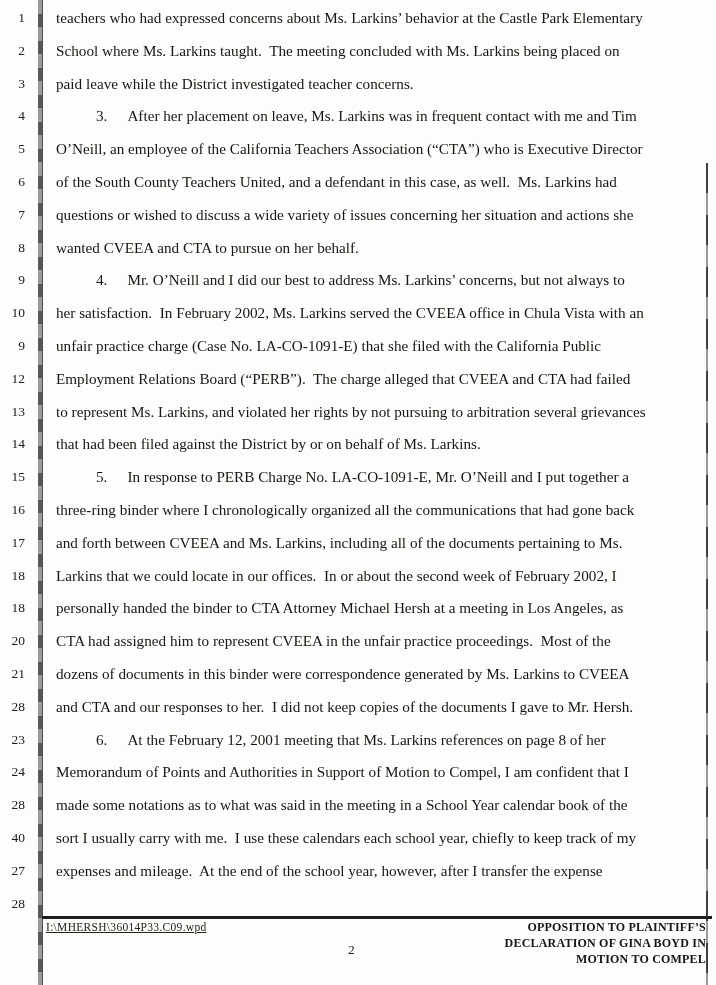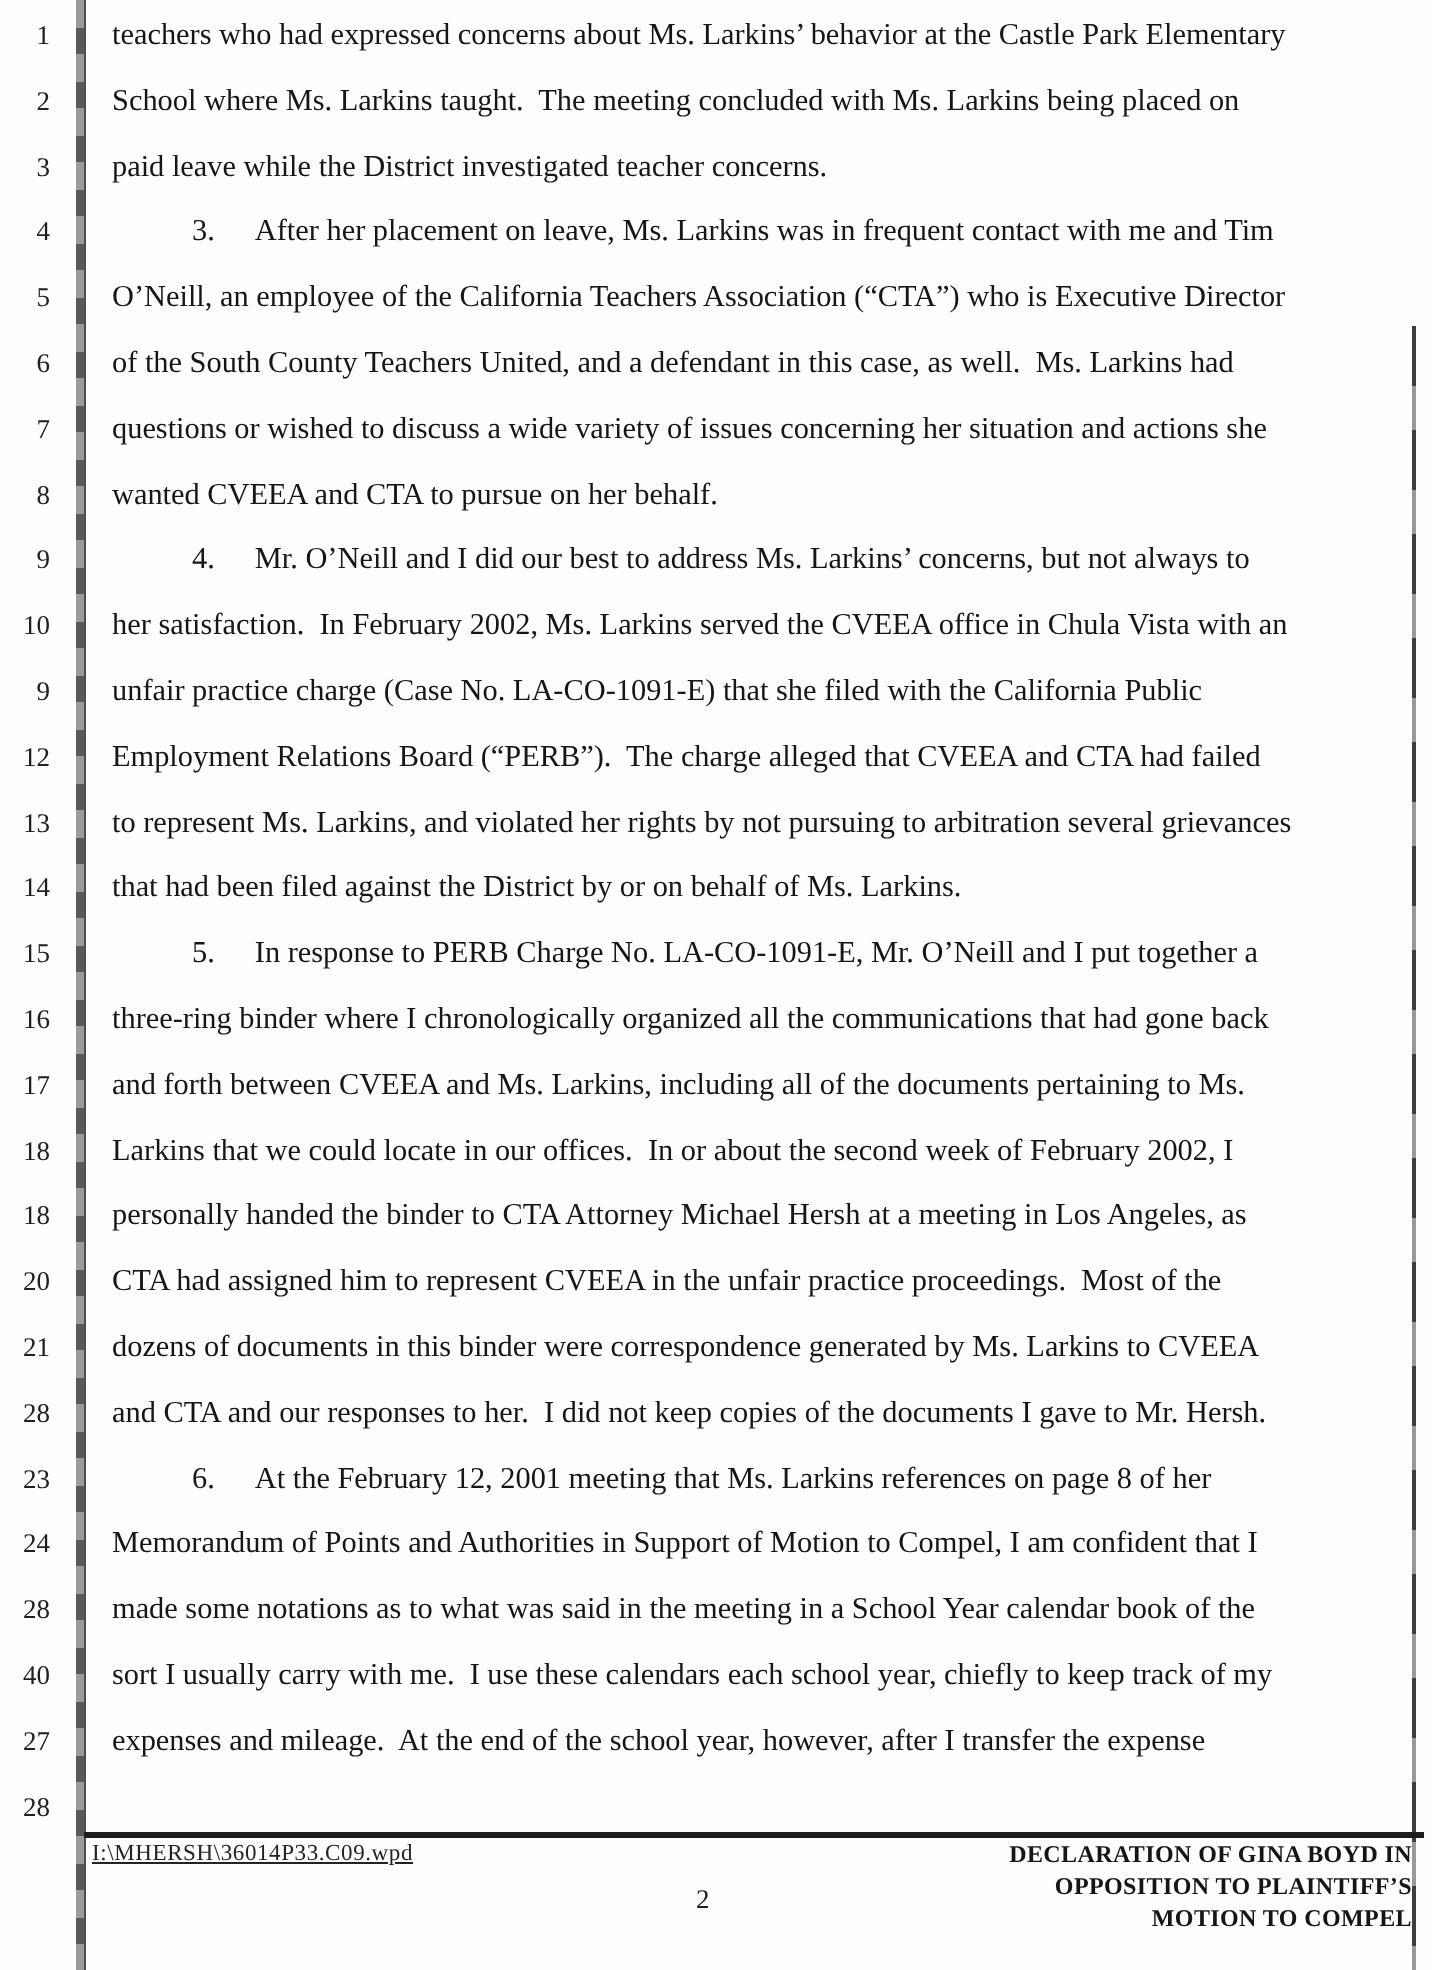--- a/index.html
+++ b/index.html
@@ -89,20 +89,20 @@
   <div class="rule-left"></div>
   <div class="rule-right"></div>
 
   <div class="text"><div class="tline">teachers who had expressed concerns about Ms. Larkins’ behavior at the Castle Park Elementary</div><div class="tline">School where Ms. Larkins taught.  The meeting concluded with Ms. Larkins being placed on</div><div class="tline">paid leave while the District investigated teacher concerns.</div><div class="tline"><span class="pnum">3.</span>After her placement on leave, Ms. Larkins was in frequent contact with me and Tim</div><div class="tline">O’Neill, an employee of the California Teachers Association (“CTA”) who is Executive Director</div><div class="tline">of the South County Teachers United, and a defendant in this case, as well.  Ms. Larkins had</div><div class="tline">questions or wished to discuss a wide variety of issues concerning her situation and actions she</div><div class="tline">wanted CVEEA and CTA to pursue on her behalf.</div><div class="tline"><span class="pnum">4.</span>Mr. O’Neill and I did our best to address Ms. Larkins’ concerns, but not always to</div><div class="tline">her satisfaction.  In February 2002, Ms. Larkins served the CVEEA office in Chula Vista with an</div><div class="tline">unfair practice charge (Case No. LA-CO-1091-E) that she filed with the California Public</div><div class="tline">Employment Relations Board (“PERB”).  The charge alleged that CVEEA and CTA had failed</div><div class="tline">to represent Ms. Larkins, and violated her rights by not pursuing to arbitration several grievances</div><div class="tline">that had been filed against the District by or on behalf of Ms. Larkins.</div><div class="tline"><span class="pnum">5.</span>In response to PERB Charge No. LA-CO-1091-E, Mr. O’Neill and I put together a</div><div class="tline">three-ring binder where I chronologically organized all the communications that had gone back</div><div class="tline">and forth between CVEEA and Ms. Larkins, including all of the documents pertaining to Ms.</div><div class="tline">Larkins that we could locate in our offices.  In or about the second week of February 2002, I</div><div class="tline">personally handed the binder to CTA Attorney Michael Hersh at a meeting in Los Angeles, as</div><div class="tline">CTA had assigned him to represent CVEEA in the unfair practice proceedings.  Most of the</div><div class="tline">dozens of documents in this binder were correspondence generated by Ms. Larkins to CVEEA</div><div class="tline">and CTA and our responses to her.  I did not keep copies of the documents I gave to Mr. Hersh.</div><div class="tline"><span class="pnum">6.</span>At the February 12, 2001 meeting that Ms. Larkins references on page 8 of her</div><div class="tline">Memorandum of Points and Authorities in Support of Motion to Compel, I am confident that I</div><div class="tline">made some notations as to what was said in the meeting in a School Year calendar book of the</div><div class="tline">sort I usually carry with me.  I use these calendars each school year, chiefly to keep track of my</div><div class="tline">expenses and mileage.  At the end of the school year, however, after I transfer the expense</div><div class="tline"></div></div>
 
   <div class="footer-rule"></div>
 
   <div class="footer-path">I:\MHERSH\36014P33.C09.wpd</div>
 
   <div class="footer-title">
+    <div>OPPOSITION TO PLAINTIFF’S</div>
     <div>DECLARATION OF GINA BOYD IN</div>
-    <div>OPPOSITION TO PLAINTIFF’S</div>
     <div>MOTION TO COMPEL</div>
   </div>
 
   <div class="page-number">2</div>
 
 </div>
 
 </body></html>

